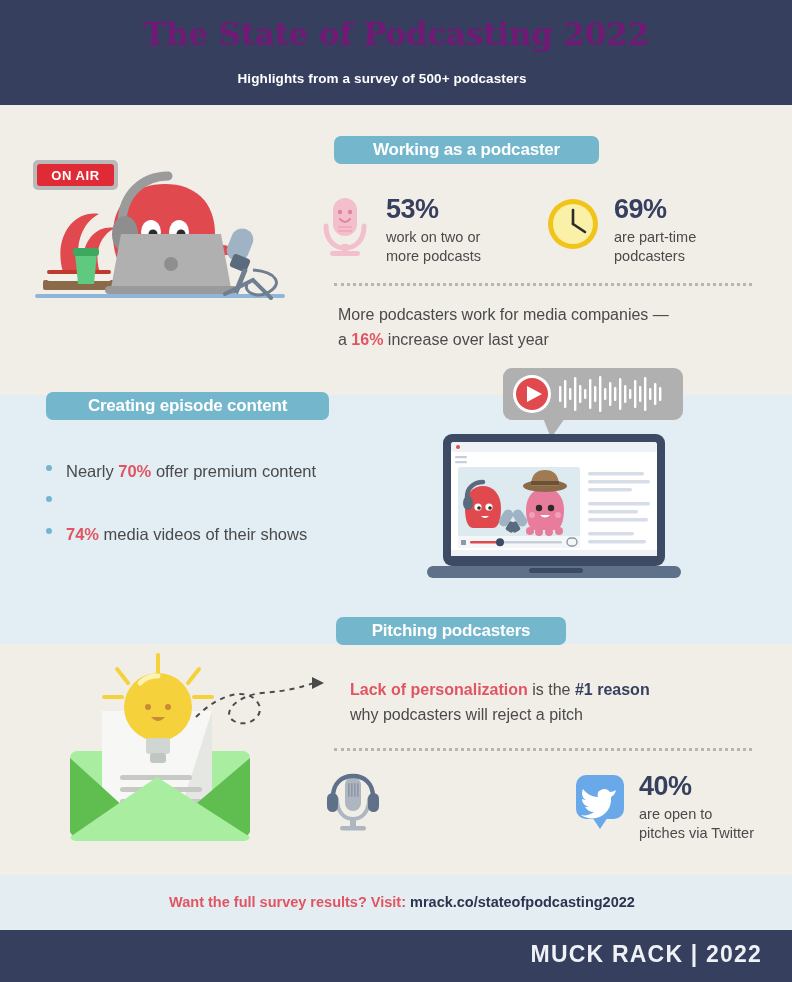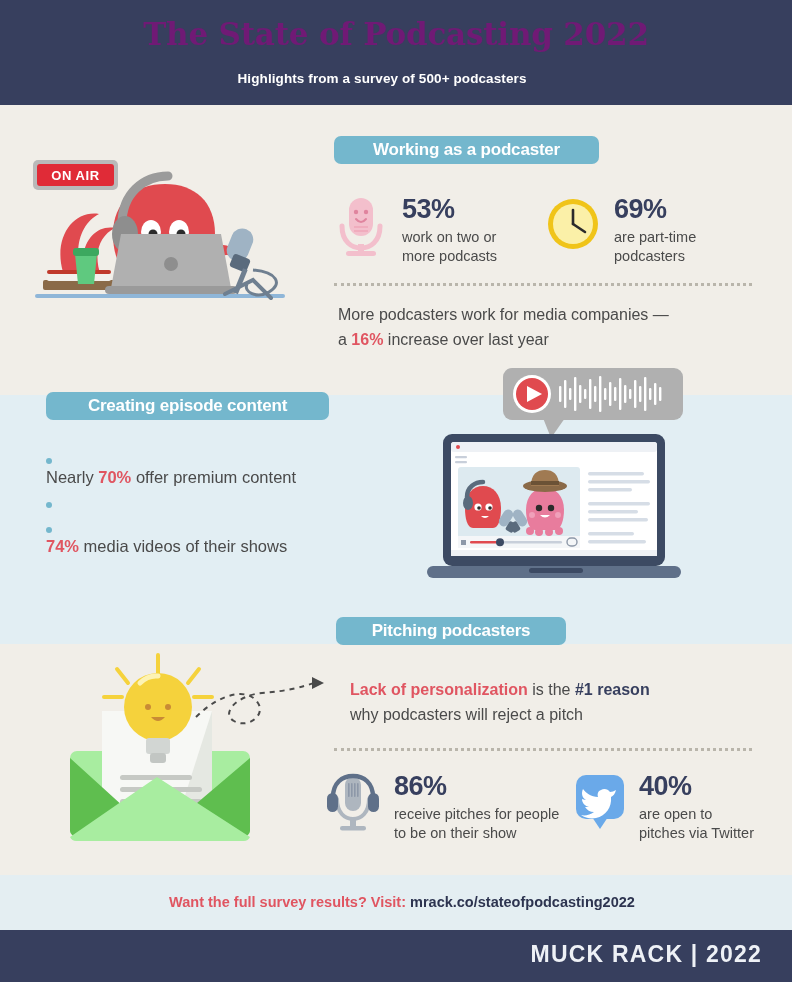--- a/index.html
+++ b/index.html
@@ -94,21 +94,21 @@
     line-height: 1;
     letter-spacing: -0.5px;
   }
   .stat-desc {
     color: #4a4a4a;
     font-size: 14.5px;
     line-height: 1.33;
     margin-top: 5px;
   }
 
-  #stat-53 { left: 333px; top: 196px; }
+  #stat-53 { left: 317px; top: 196px; }
   #stat-69 { left: 545px; top: 196px; }
   #stat-86 { left: 325px; top: 773px; }
   #stat-40 { left: 574px; top: 773px; }
 
   
   .dotted {
     position: absolute;
     height: 0;
     border-top: 3px dotted #b9b5ab;
   }
@@ -129,25 +129,24 @@
 
   
   #bullets {
     position: absolute;
     left: 46px;
     top: 462px;
     width: 400px;
   }
   .bullet {
     display: flex;
-    align-items: flex-start;
+    align-items: center;
     margin-bottom: 19px;
     color: #4a4a4a;
     font-size: 16.5px;
-    flex-direction: column;
   }
   .bullet-dot {
     flex: 0 0 auto;
     width: 6px;
     height: 6px;
     border-radius: 50%;
     background: #74b7cd;
     margin-right: 14px;
     position: relative;
     top: -4px;
@@ -469,24 +468,20 @@
           <rect x="32" y="10" width="1.6" height="14" rx="0.8"></rect>
         </g>
         <path d="M12 26 C12 40 20 46 28 46 C36 46 44 40 44 26" stroke="#aeb6bf" stroke-width="4" fill="none" stroke-linecap="round"></path>
         <rect x="25" y="44" width="6" height="10" fill="#aeb6bf"></rect>
         <rect x="15" y="53" width="26" height="4.5" rx="2.2" fill="#aeb6bf"></rect>
         <path d="M8 24 C8 10 17 3 28 3 C39 3 48 10 48 24" stroke="#5f7089" stroke-width="4.5" fill="none" stroke-linecap="round"></path>
         <rect x="2" y="20" width="11" height="19" rx="5.5" fill="#5f7089"></rect>
         <rect x="43" y="20" width="11" height="19" rx="5.5" fill="#5f7089"></rect>
       </svg>
     </div>
-    <div class="stat-text">
-      <div class="stat-num">86%</div>
-      <div class="stat-desc">receive pitches for people<br>to be on their show</div>
-    </div>
   </div>
 
   <div class="stat" id="stat-40">
     <div class="stat-icon">
       <svg viewBox="0 0 52 58" width="52" height="58">
         <rect x="2" y="2" width="48" height="44" rx="10" fill="#6aa9e9"></rect>
         <path d="M18 44 L34 44 L26 56 Z" fill="#6aa9e9"></path>
         <path d="M42 17 C40 18 38 19 36 19 C34 16 30 15 27 17 C24 18 23 21 24 24
                  C17 24 12 20 9 16 C7 20 8 25 12 27 C10 27 9 26 8 26 C8 30 11 33 15 34
                  C13 34 12 34 11 34 C13 37 16 39 20 39 C16 42 11 43 7 42

